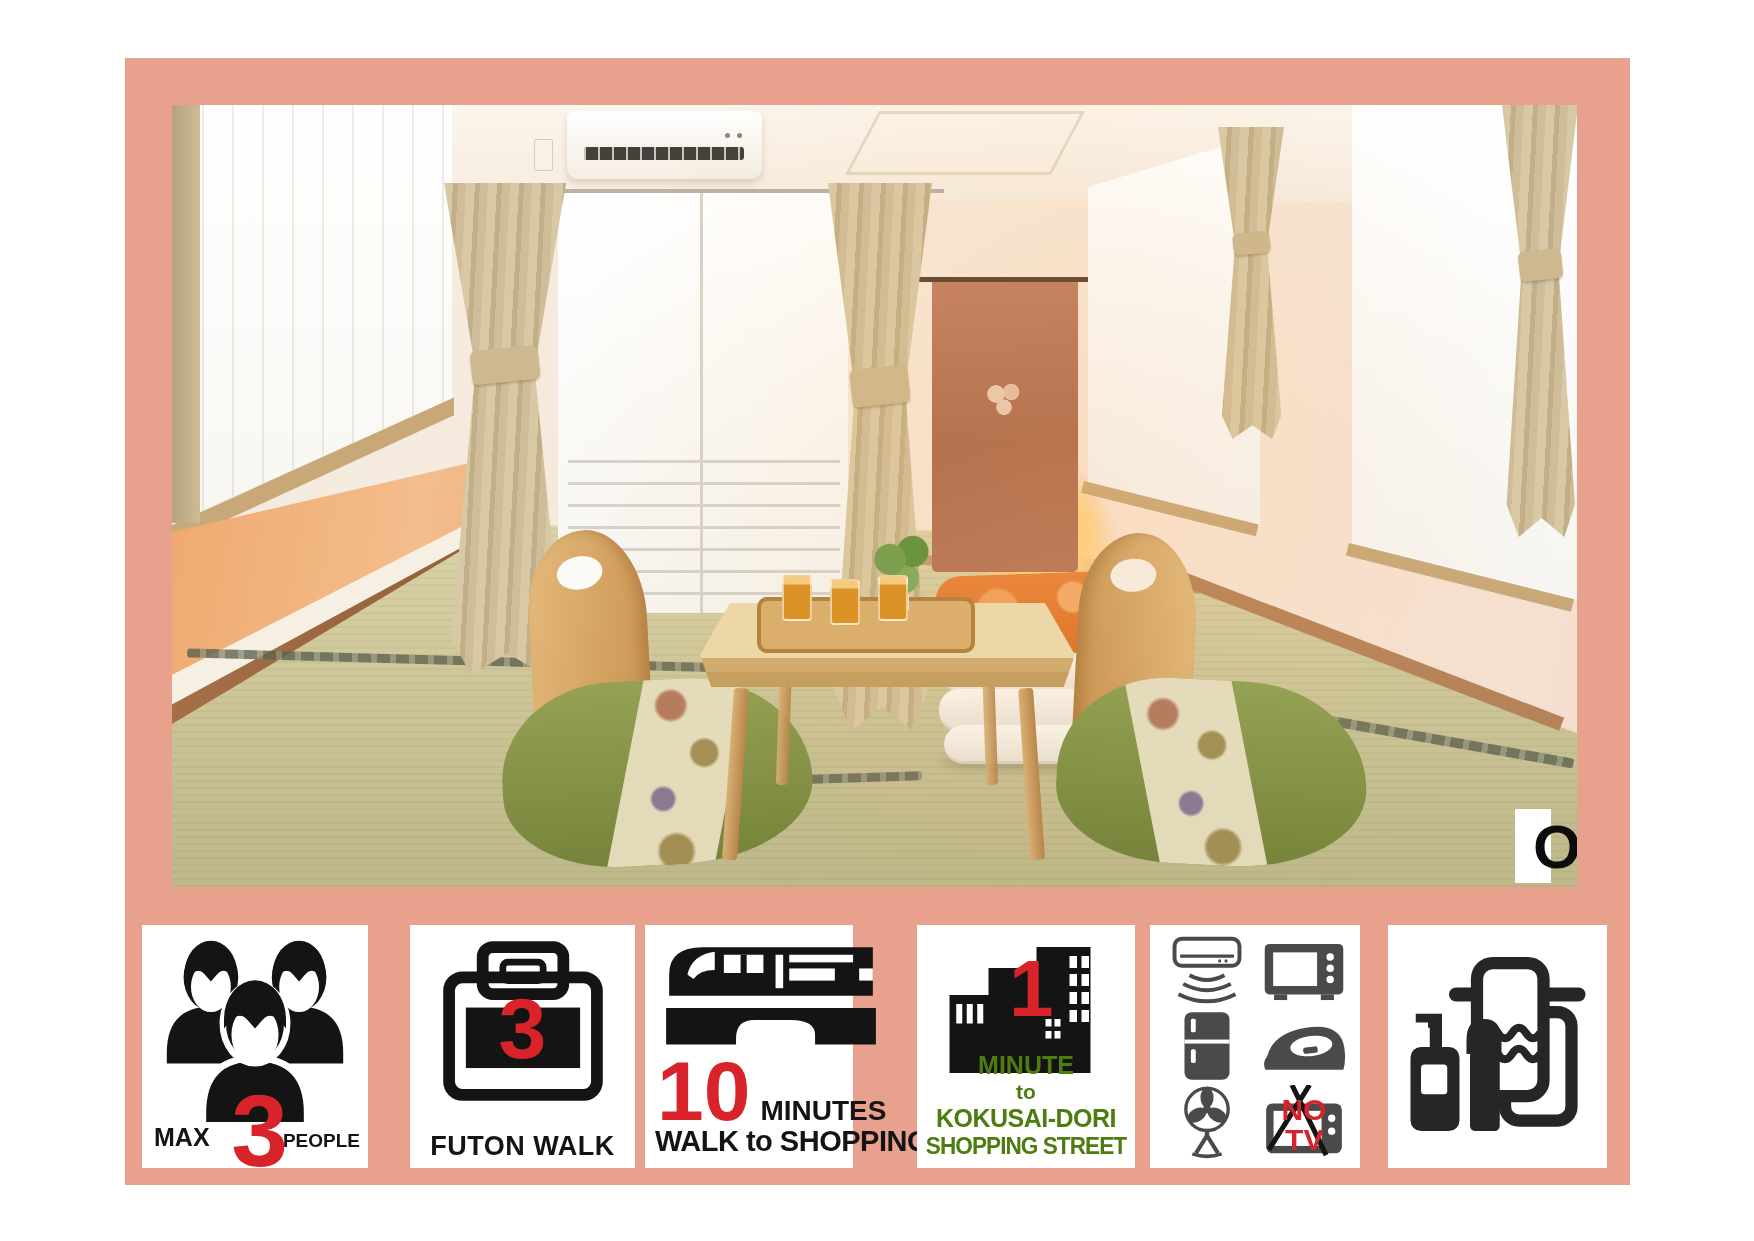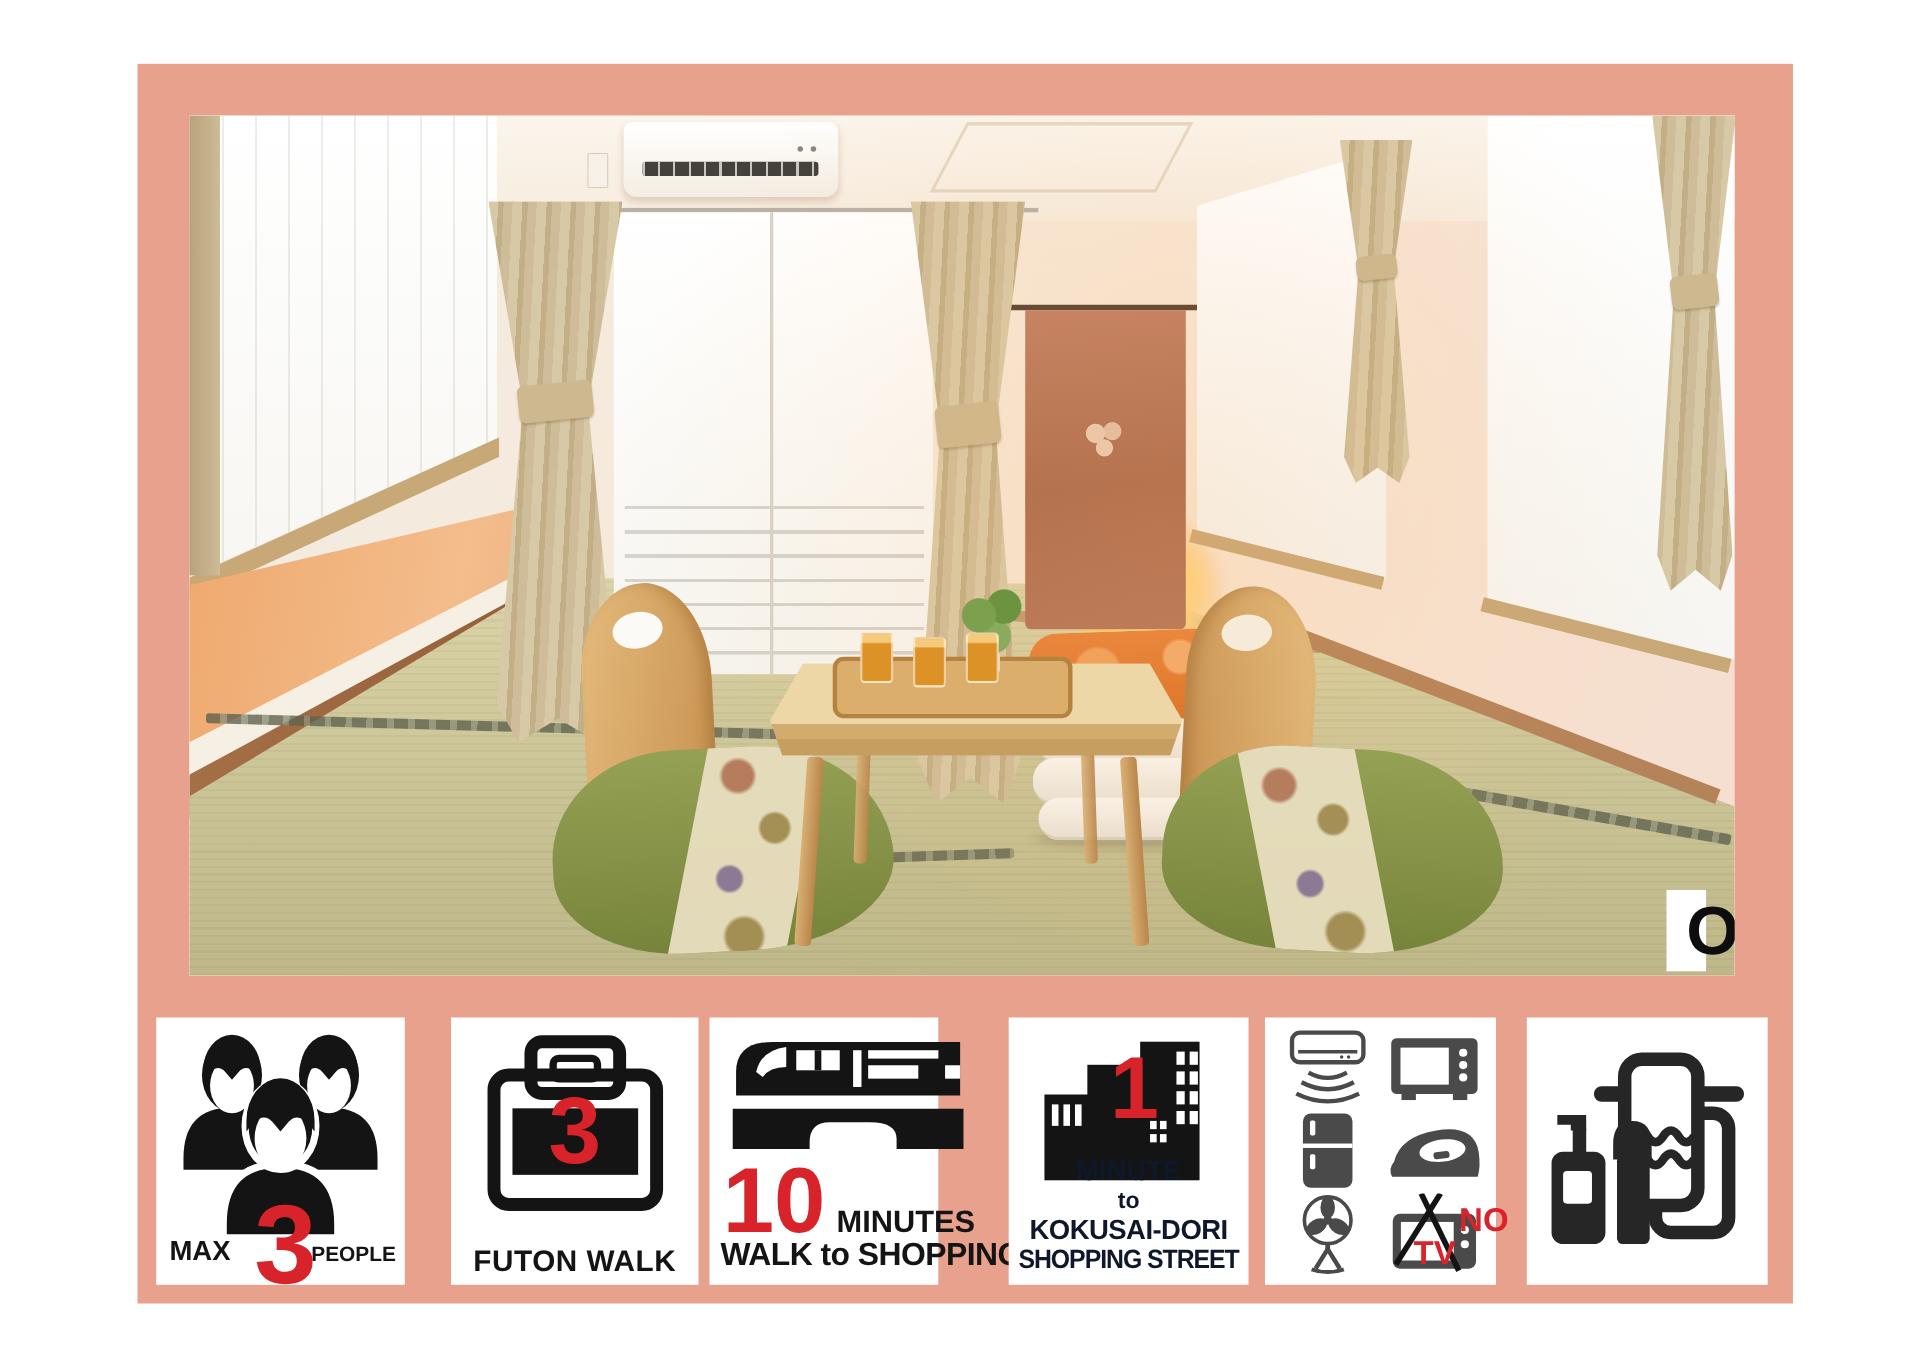--- a/index.html
+++ b/index.html
@@ -184,31 +184,31 @@
   .b-train{left:520px;width:208px;}
   .b-train svg{position:absolute;left:12px;top:10px;}
   .b-train .row{position:absolute;left:12px;top:124px;display:flex;align-items:baseline;}
   .b-train .num{position:static;font-size:84px;}
   .b-train .unit{font-size:28px;font-weight:bold;color:#141414;margin-left:10px;}
   .b-train .cap{font-size:29px;left:10px;bottom:12px;letter-spacing:-.5px;}
 
   .b-shop{left:792px;width:218px;}
   .b-shop svg{position:absolute;left:50%;top:16px;transform:translateX(-50%);}
   .b-shop .num{font-size:80px;left:50%;top:24px;transform:translateX(-38%);}
-  .b-shop .lines{position:absolute;left:0;bottom:8px;width:100%;text-align:center;color:#0f172a;font-weight:bold;}
+  .b-shop .lines{position:absolute;left:0;bottom:8px;width:100%;text-align:center;color:#4d7c0f;font-weight:bold;}
   .b-shop .l1{font-size:25px;line-height:1.15;}
   .b-shop .l2{font-size:21px;line-height:1.15;}
   .b-shop .l3{font-size:25px;line-height:1.15;letter-spacing:-.5px;}
   .b-shop .l4{font-size:24px;line-height:1.15;letter-spacing:-1px;transform:scaleX(.94);transform-origin:center;white-space:nowrap;}
 
   .b-appl{left:1025px;width:210px;display:grid;grid-template-columns:1fr 1fr;grid-template-rows:1fr 1fr 1fr;
     align-items:center;justify-items:center;padding:10px 8px;box-sizing:border-box;}
   .b-appl .cell{position:relative;width:92px;height:72px;display:flex;align-items:center;justify-content:center;}
   .b-appl .no,.b-appl .tv{position:absolute;color:#D8232B;font-weight:bold;font-size:30px;line-height:1;}
-  .b-appl .no{left:26%;top:14%;margin-left:45px;} .b-appl .tv{left:30%;top:56%;}
+  .b-appl .no{left:26%;top:14%;} .b-appl .tv{left:30%;top:56%;}
 
   .b-amen{left:1263px;width:219px;display:flex;align-items:center;justify-content:center;}
 </style>
 </head>
 <body>
 
 <div class="canvas">
   <div class="frame">
 
     <div class="photo">

